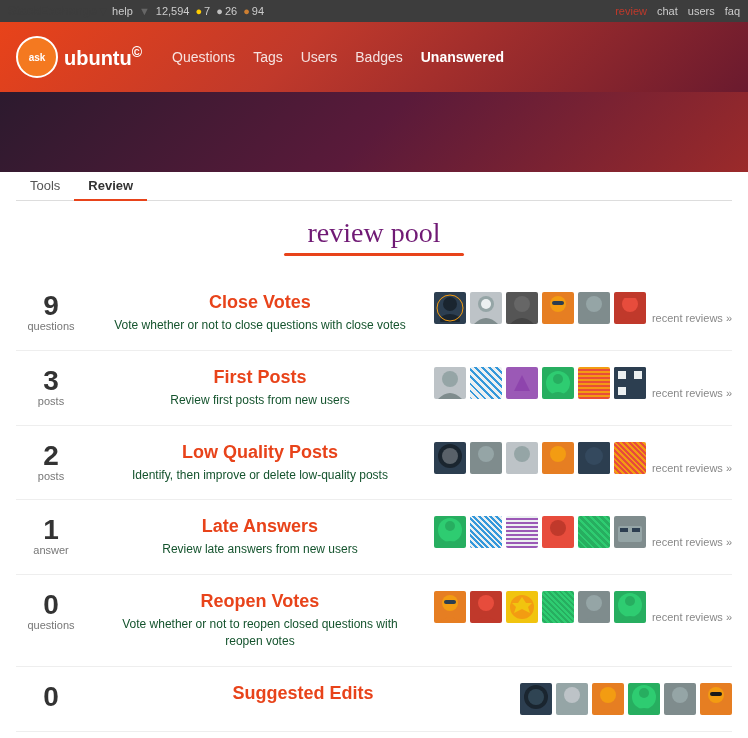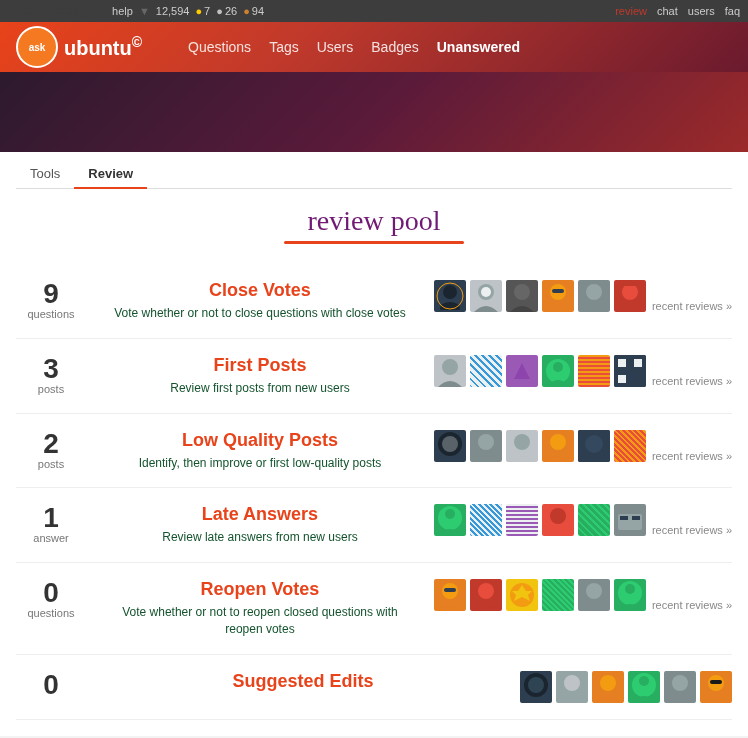--- a/index.html
+++ b/index.html
@@ -23,22 +23,22 @@
     .badge-gold { color: #ffcc00; }
     .badge-silver { color: #c0c0c0; }
     .badge-bronze { color: #cd7f32; }
 
     
     #header {
       background: linear-gradient(135deg, #e8431a 0%, #c0392b 40%, #6a1a2e 100%);
       padding: 8px 16px;
       display: flex;
       align-items: center;
-      gap: 36px;
-      height: 50px;
+      gap: 20px;
+      height: 70px;
       text-align: right;
     }
     #logo {
       display: flex;
       align-items: center;
       gap: 6px;
       text-decoration: none;
     }
     #logo-circle {
       width: 42px; height: 42px;
@@ -64,21 +64,20 @@
       background: white;
       margin: 0;
       padding: 0 16px 16px 16px;
     }
 
     
     #tabs {
       display: flex;
       gap: 0;
       border-bottom: 1px solid #ddd;
-      padding-top: 8px;
       margin-bottom: 16px;
     }
     .tab {
       padding: 6px 14px;
       cursor: pointer;
       color: #555;
       font-size: 13px;
       border-bottom: 2px solid transparent;
       margin-bottom: -1px;
     }
@@ -375,21 +374,21 @@
 
   <div class="review-row">
     <div class="review-count">
       <div class="number">2</div>
       <div class="label">posts</div>
     </div>
     <div class="review-info">
       <a class="review-title" href="#">
         <span>Low Quality Posts</span>
       </a>
-      <div class="review-desc">Identify, then improve or first low-quality posts</div>
+      <div class="review-desc">Identify, then improve or delete low-quality posts</div>
     </div>
     <div class="review-avatars">
       <div class="avatar-row">
         <div class="avatar" style="background:#2c3e50;">
           <svg width="32" height="32" viewBox="0 0 32 32">
               <circle cx="16" cy="14" r="12" fill="#1a252f"></circle>
               <circle cx="16" cy="14" r="8" fill="#ecf0f1" opacity="0.3"></circle>
             </svg>
         </div>
         <div class="avatar" style="background:#7f8c8d;">

